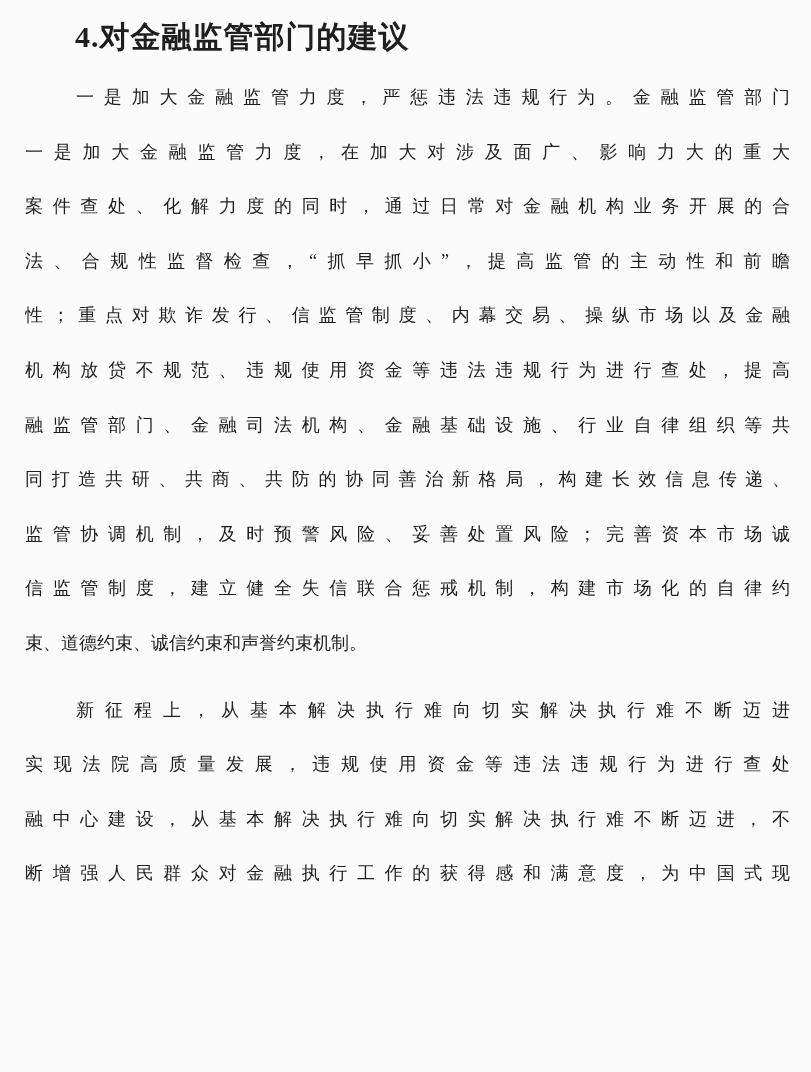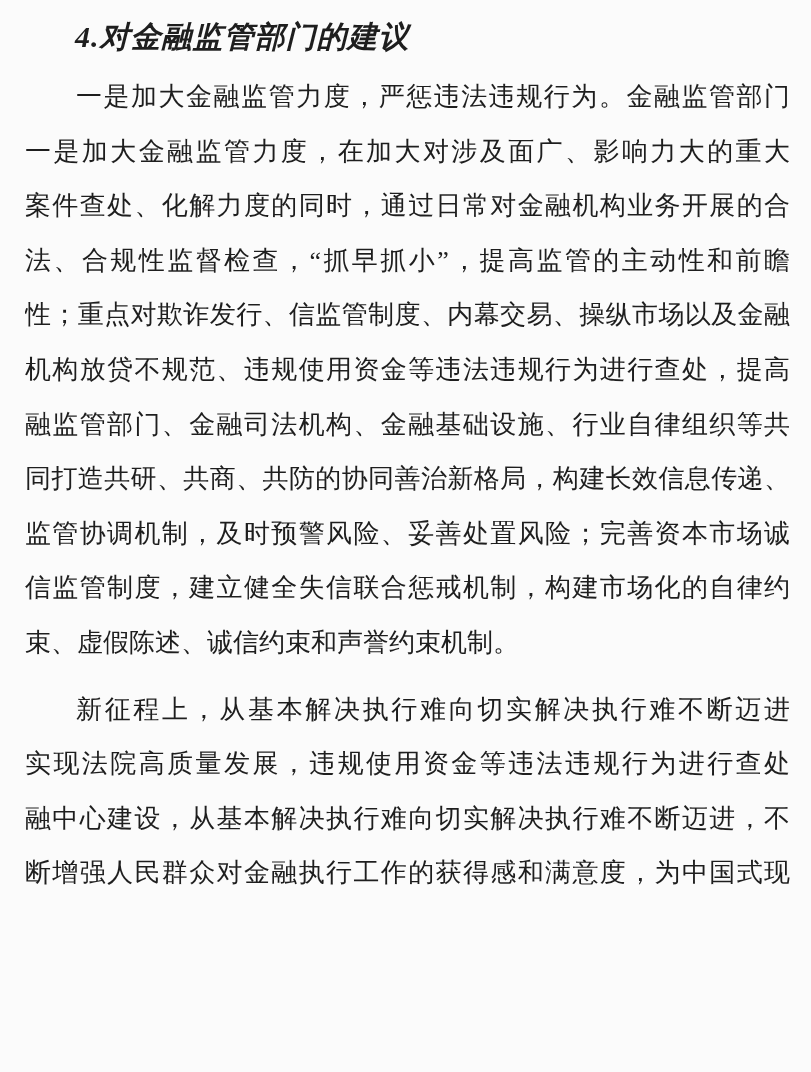--- a/index.html
+++ b/index.html
@@ -21,29 +21,28 @@
     color: #1e1e1e;
     background: #fbfbfb;
   }
   .heading {
     font-size: 30px;
     font-weight: 700;
     line-height: 46px;
     margin-left: 50px;
     letter-spacing: 1px;
     white-space: nowrap;
-    font-style: italic;
   }
   .para {
     margin: 0;
   }
   .para-1 { margin-top: 10px; }
   .para-2 { margin-top: 12px; }
   .line {
-    font-size: 26px;
+    font-size: 18px;
     line-height: 54.6px;
     height: 54.6px;
     overflow: hidden;
     text-align: justify;
     text-align-last: justify;
     white-space: nowrap;
   }
   .line.indent {
     text-indent: 51px;
   }
@@ -62,21 +61,21 @@
     <div class="line indent">一是加大金融监管力度，严惩违法违规行为。金融监管部门</div>
     <div class="line">一是加大金融监管力度，在加大对涉及面广、影响力大的重大</div>
     <div class="line">案件查处、化解力度的同时，通过日常对金融机构业务开展的合</div>
     <div class="line">法、合规性监督检查，“抓早抓小”，提高监管的主动性和前瞻</div>
     <div class="line">性；重点对欺诈发行、信监管制度、内幕交易、操纵市场以及金融</div>
     <div class="line">机构放贷不规范、违规使用资金等违法违规行为进行查处，提高</div>
     <div class="line">融监管部门、金融司法机构、金融基础设施、行业自律组织等共</div>
     <div class="line">同打造共研、共商、共防的协同善治新格局，构建长效信息传递、</div>
     <div class="line">监管协调机制，及时预警风险、妥善处置风险；完善资本市场诚</div>
     <div class="line">信监管制度，建立健全失信联合惩戒机制，构建市场化的自律约</div>
-    <div class="line last">束、虚假陈述、诚信约束和声誉约束机制。</div>
+    <div class="line last">束、道德约束、诚信约束和声誉约束机制。</div>
   </div>
 
   <div class="para para-2">
     <div class="line indent">新征程上，从基本解决执行难向切实解决执行难不断迈进</div>
     <div class="line">实现法院高质量发展，违规使用资金等违法违规行为进行查处</div>
     <div class="line">融中心建设，从基本解决执行难向切实解决执行难不断迈进，不</div>
     <div class="line">断增强人民群众对金融执行工作的获得感和满意度，为中国式现</div>
   </div>
 
 </div>

